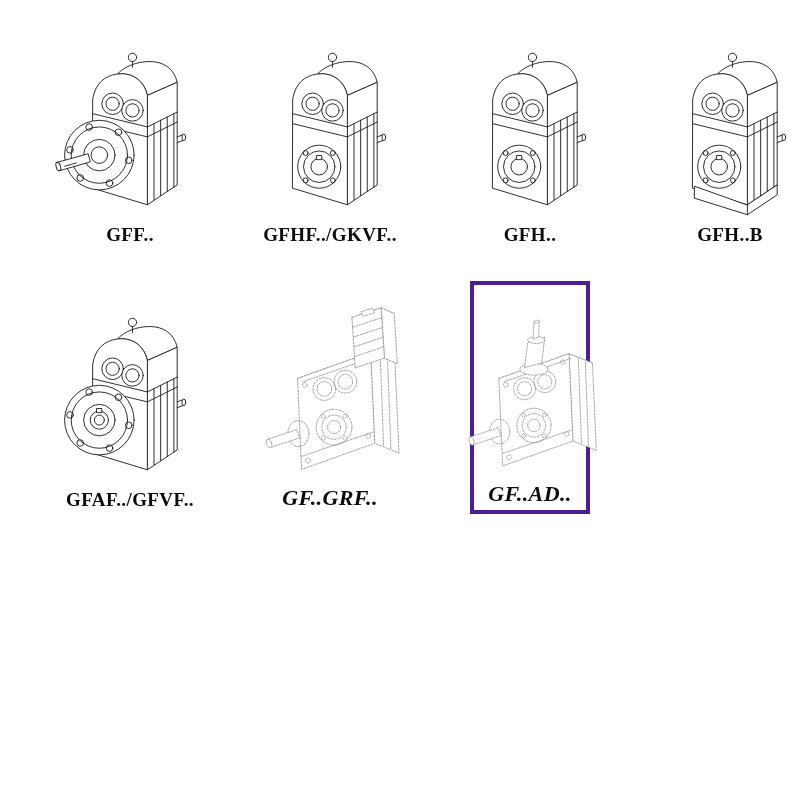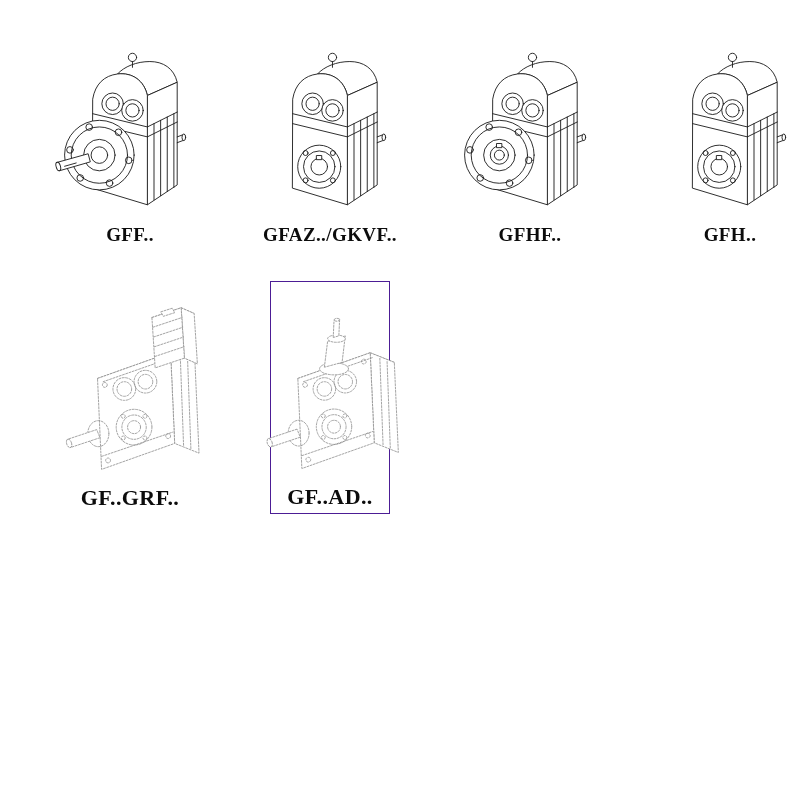--- a/index.html
+++ b/index.html
@@ -18,22 +18,22 @@
     display:flex; flex-direction:column;
     align-items:center; justify-content:flex-end;
     padding-bottom:3px; box-sizing:border-box;
   }
   .cell svg.drawing { width:190px; height:222px; display:block; }
   .label {
     font-weight:bold; font-size:19px; color:#0c0c0c;
     letter-spacing:0.4px; white-space:nowrap; margin-top:1px;
     text-align:center;
   }
-  .label-lg { font-size:22px; }
-  .cell.boxed { border:1px solid #4c1d95; }
+  .label-lg { font-size:22px;font-style:italic; }
+  .cell.boxed { border:4px solid #4c1d95; }
   
   svg.drawing {
     stroke:#1c1c1c; stroke-width:1.1; fill:none;
     stroke-linejoin:round; stroke-linecap:round;
   }
   svg.drawing.dashed {
     stroke:#8e8e8e; stroke-width:1; stroke-dasharray:2.4 1.8;
   }
   .defs-holder { position:absolute; width:0; height:0; overflow:hidden; }
 </style>
@@ -169,44 +169,52 @@
       <use href="#up-shaft"></use>
     </svg>
     <figcaption class="label">GFF..</figcaption>
   </figure>
 
   <figure class="cell">
     <svg class="drawing solid" viewBox="0 0 190 250">
       <use href="#up-housing"></use>
       <use href="#up-hollow"></use>
     </svg>
-    <figcaption class="label">GFAZ../GKVF..</figcaption>
-  </figure>
+    <figcaption class="label">GFHF../GKVF..</figcaption>
+  </figure>
+
+
+
+  <figure class="cell">
+    <svg class="drawing solid" viewBox="0 0 190 250">
+      <use href="#up-housing"></use>
+      <use href="#up-hollow"></use>
+    </svg>
+    <figcaption class="label">GFH..</figcaption>
+  </figure>
+
+  <figure class="cell">
+    <svg class="drawing solid" viewBox="0 0 190 250">
+      <use href="#up-housing"></use>
+      <use href="#up-feet"></use>
+      <use href="#up-hollow"></use>
+    </svg>
+    <figcaption class="label">GFH..B</figcaption>
+  </figure>
+
 
 
   <figure class="cell">
     <svg class="drawing solid" viewBox="0 0 190 250">
       <use href="#up-housing"></use>
       <use href="#up-flange"></use>
       <use href="#up-fbore"></use>
     </svg>
-    <figcaption class="label">GFHF..</figcaption>
-  </figure>
-
-  <figure class="cell">
-    <svg class="drawing solid" viewBox="0 0 190 250">
-      <use href="#up-housing"></use>
-      <use href="#up-hollow"></use>
-    </svg>
-    <figcaption class="label">GFH..</figcaption>
-  </figure>
-
-
-
-
+    <figcaption class="label">GFAF../GFVF..</figcaption>
+  </figure>
 
 
   <figure class="cell">
     <svg class="drawing dashed" viewBox="0 0 190 250">
       <use href="#blk-body"></use>
       <use href="#att-grf"></use>
     </svg>
     <figcaption class="label label-lg">GF..GRF..</figcaption>
   </figure>
 

